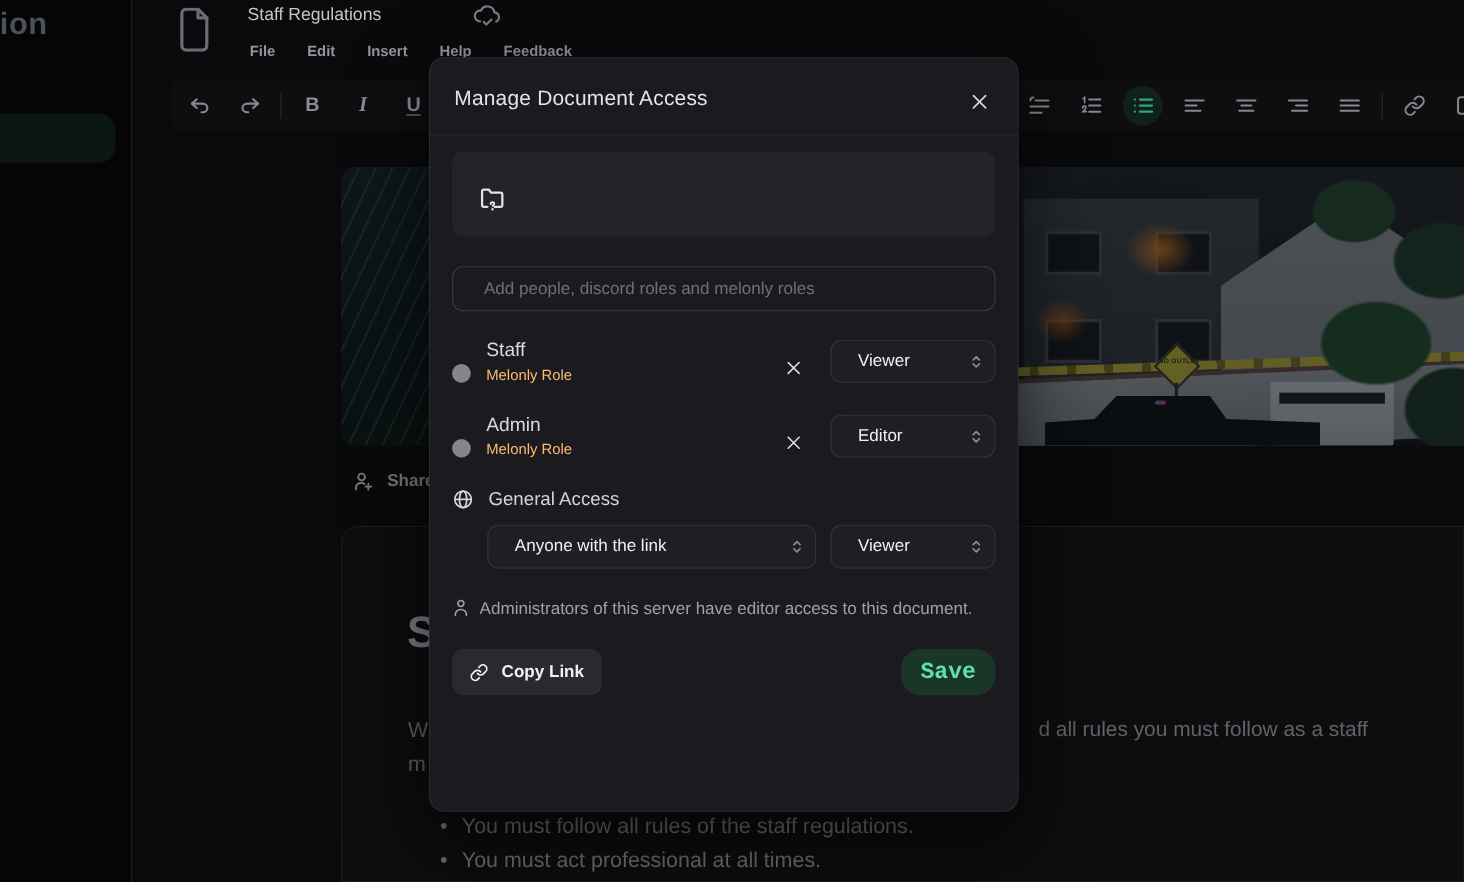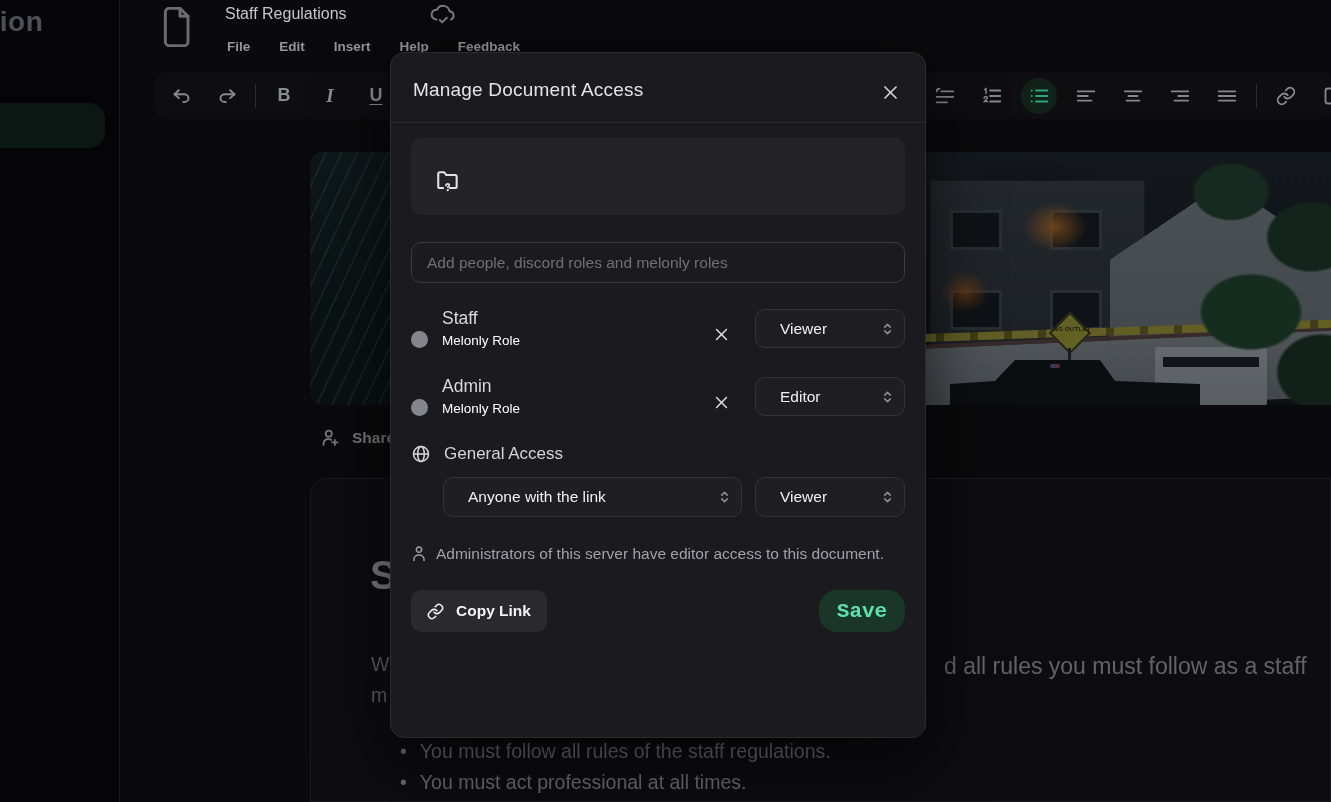--- a/index.html
+++ b/index.html
@@ -87,21 +87,21 @@
 
   
   .share-btn { position:absolute; left:320px; top:428px; display:flex; align-items:center; gap:11px;
     color:#77777d; z-index:1; background:none; border:none; }
   .share-btn .label { font-size:15.5px; font-weight:600; color:#77777d; }
   .content-card { position:absolute; left:310px; top:478px; width:1021px; height:324px;
     background:#0d0d10; border:1px solid #1b1b1f; border-radius:16px 0 0 0; z-index:1; }
   .doc-heading-frag { position:absolute; left:370px; top:553px; font-size:40px; font-weight:700;
     color:#7d7d83; z-index:2; }
   .doc-para-frag-a { position:absolute; left:371px; top:653px; font-size:19.5px; color:#636367; z-index:2; }
-  .doc-para-frag-b { position:absolute; left:944px; top:653px; font-size:23px; color:#636367; z-index:2; }
+  .doc-para-frag-b { position:absolute; left:944px; top:653px; font-size:19px; color:#636367; z-index:2; }
   .doc-para-frag-c { position:absolute; left:371px; top:684px; font-size:19.5px; color:#636367; z-index:2; }
   .doc-bullets { position:absolute; left:400px; top:736px; z-index:2; }
   .doc-bullets .li { display:flex; gap:13px; font-size:19.5px; color:#6c6c71; line-height:31px; }
   .doc-bullets .dot { color:#6c6c71; font-size:19.5px; }
 
   
   .modal { position:absolute; left:390px; top:52px; width:536px; height:686px;
     background:#1b1b1f; border:1px solid #2b2b30; border-radius:14px; z-index:10;
     box-shadow:0 24px 70px rgba(0,0,0,.65); }
   .modal-header { position:relative; padding:26px 24px 21px 22px; }
@@ -110,29 +110,29 @@
     background:none; border:none; color:#d7d7db; display:grid; place-items:center; }
   .modal-divider { height:1px; background:#29292e; }
   .modal-body { padding:15px 20px 0 20px; }
 
   .sync-box { background:#232328; border-radius:10px; padding:21px 24px; display:flex; gap:21px;
     color:#ececf0; }
   .sync-box .txt { font-size:16.5px; line-height:27px; max-width:410px; }
   .sync-box .ic { color:#e2e2e6; padding-top:9px; }
 
   .add-input { margin-top:27px; width:100%; height:41px; border-radius:10px;
-    border:1px solid #3a3a41; background:transparent; padding:0 15px;
+    border:1px solid #3a3a41; background:transparent; padding:0 28px;
     font-size:15.5px; color:#fde047; font-family:"Liberation Sans",sans-serif; }
   .add-input::placeholder { color:#6f6f77; }
 
   .person-row { display:flex; align-items:flex-end; margin-top:24px; }
   .person-row .avatar { width:17px; height:17px; border-radius:50%; background:#85858c; flex:0 0 auto; }
   .person-row .meta { margin-left:14px; }
   .person-row .name { font-size:17.5px; font-weight:500; color:#d9d9dd; line-height:23px; }
-  .person-row .sub { font-size:13.5px; color:#ffffff; margin-top:3px; }
+  .person-row .sub { font-size:13.5px; color:#fdba74; margin-top:3px; }
   .person-row .remove { margin-left:auto; width:28px; height:28px; background:none; border:none;
     color:#dedee2; display:grid; place-items:center; }
   .select { position:relative; height:39px; background:#1e1e23; border:1px solid #323239;
     border-radius:10px; display:flex; align-items:center; padding:0 34px 0 24px;
     font-size:15.5px; color:#f1f1f4; }
   .select .chev { position:absolute; right:10px; top:50%; transform:translateY(-50%); color:#8b8b92; }
   .person-row .select { margin-left:20px; width:150px; }
 
   .ga-header { display:flex; align-items:center; gap:13px; margin-top:28px; color:#d4d4d9; }
   .ga-header .label { font-size:17px; }

